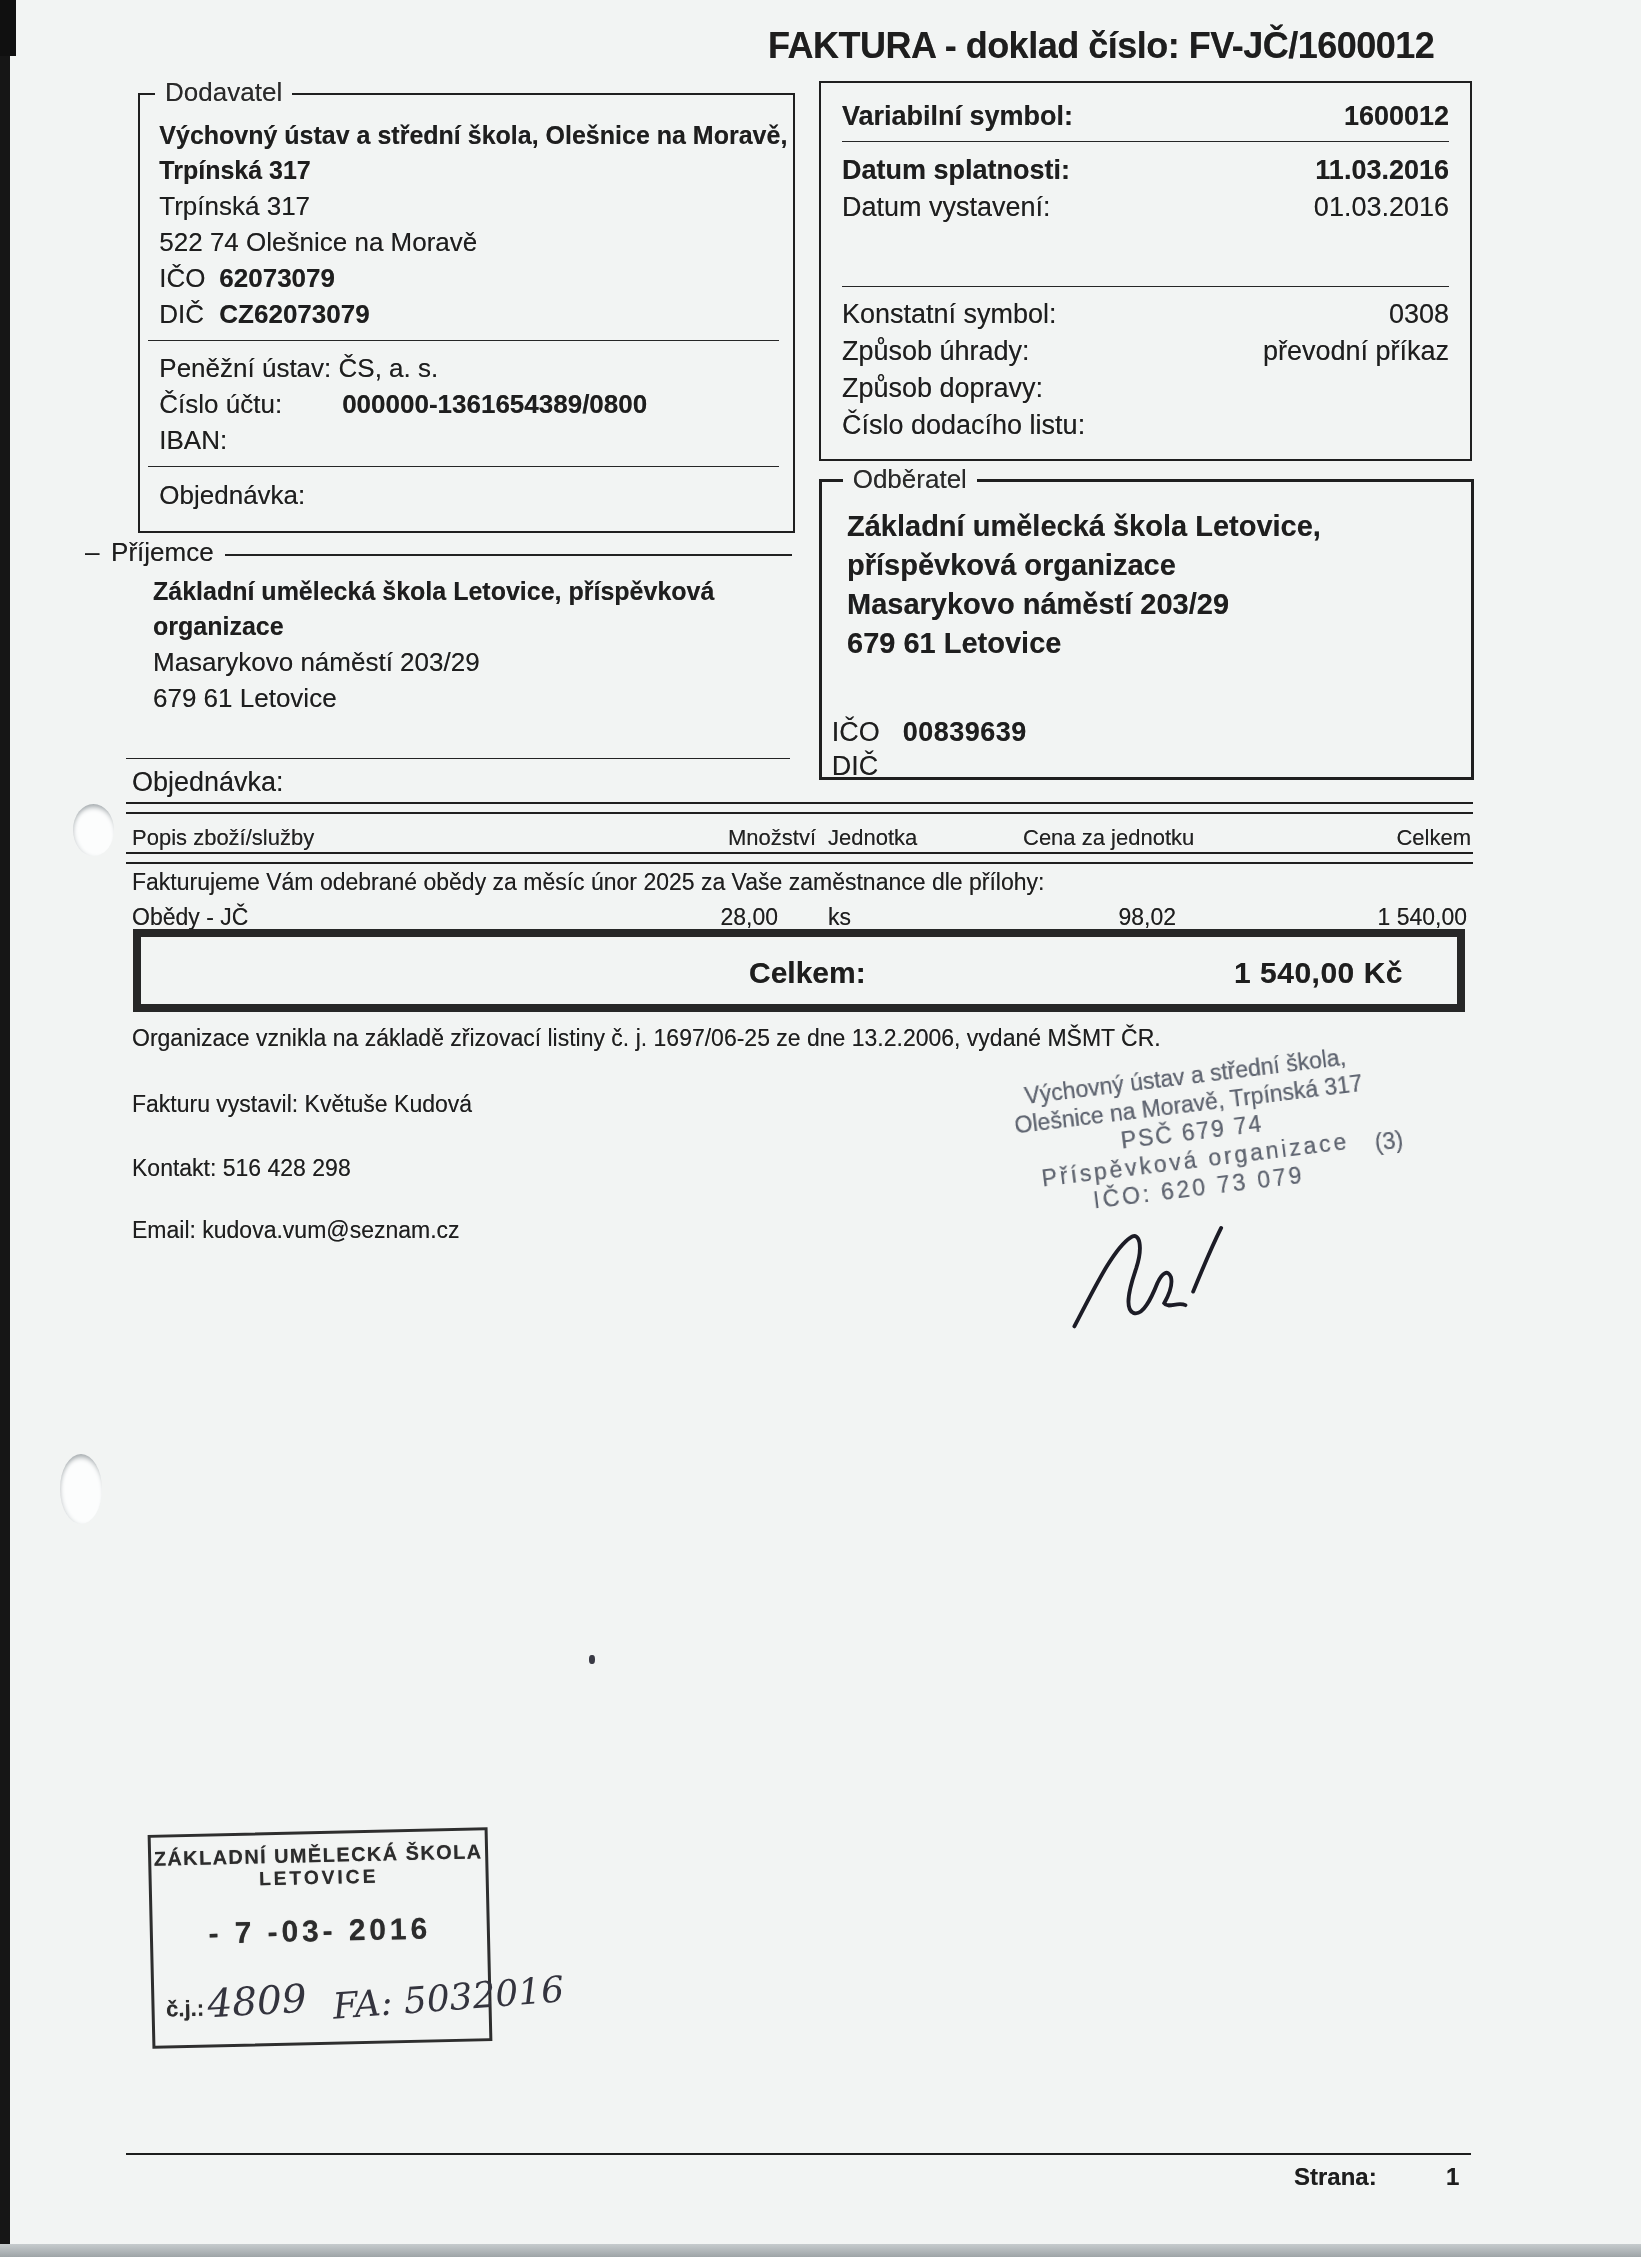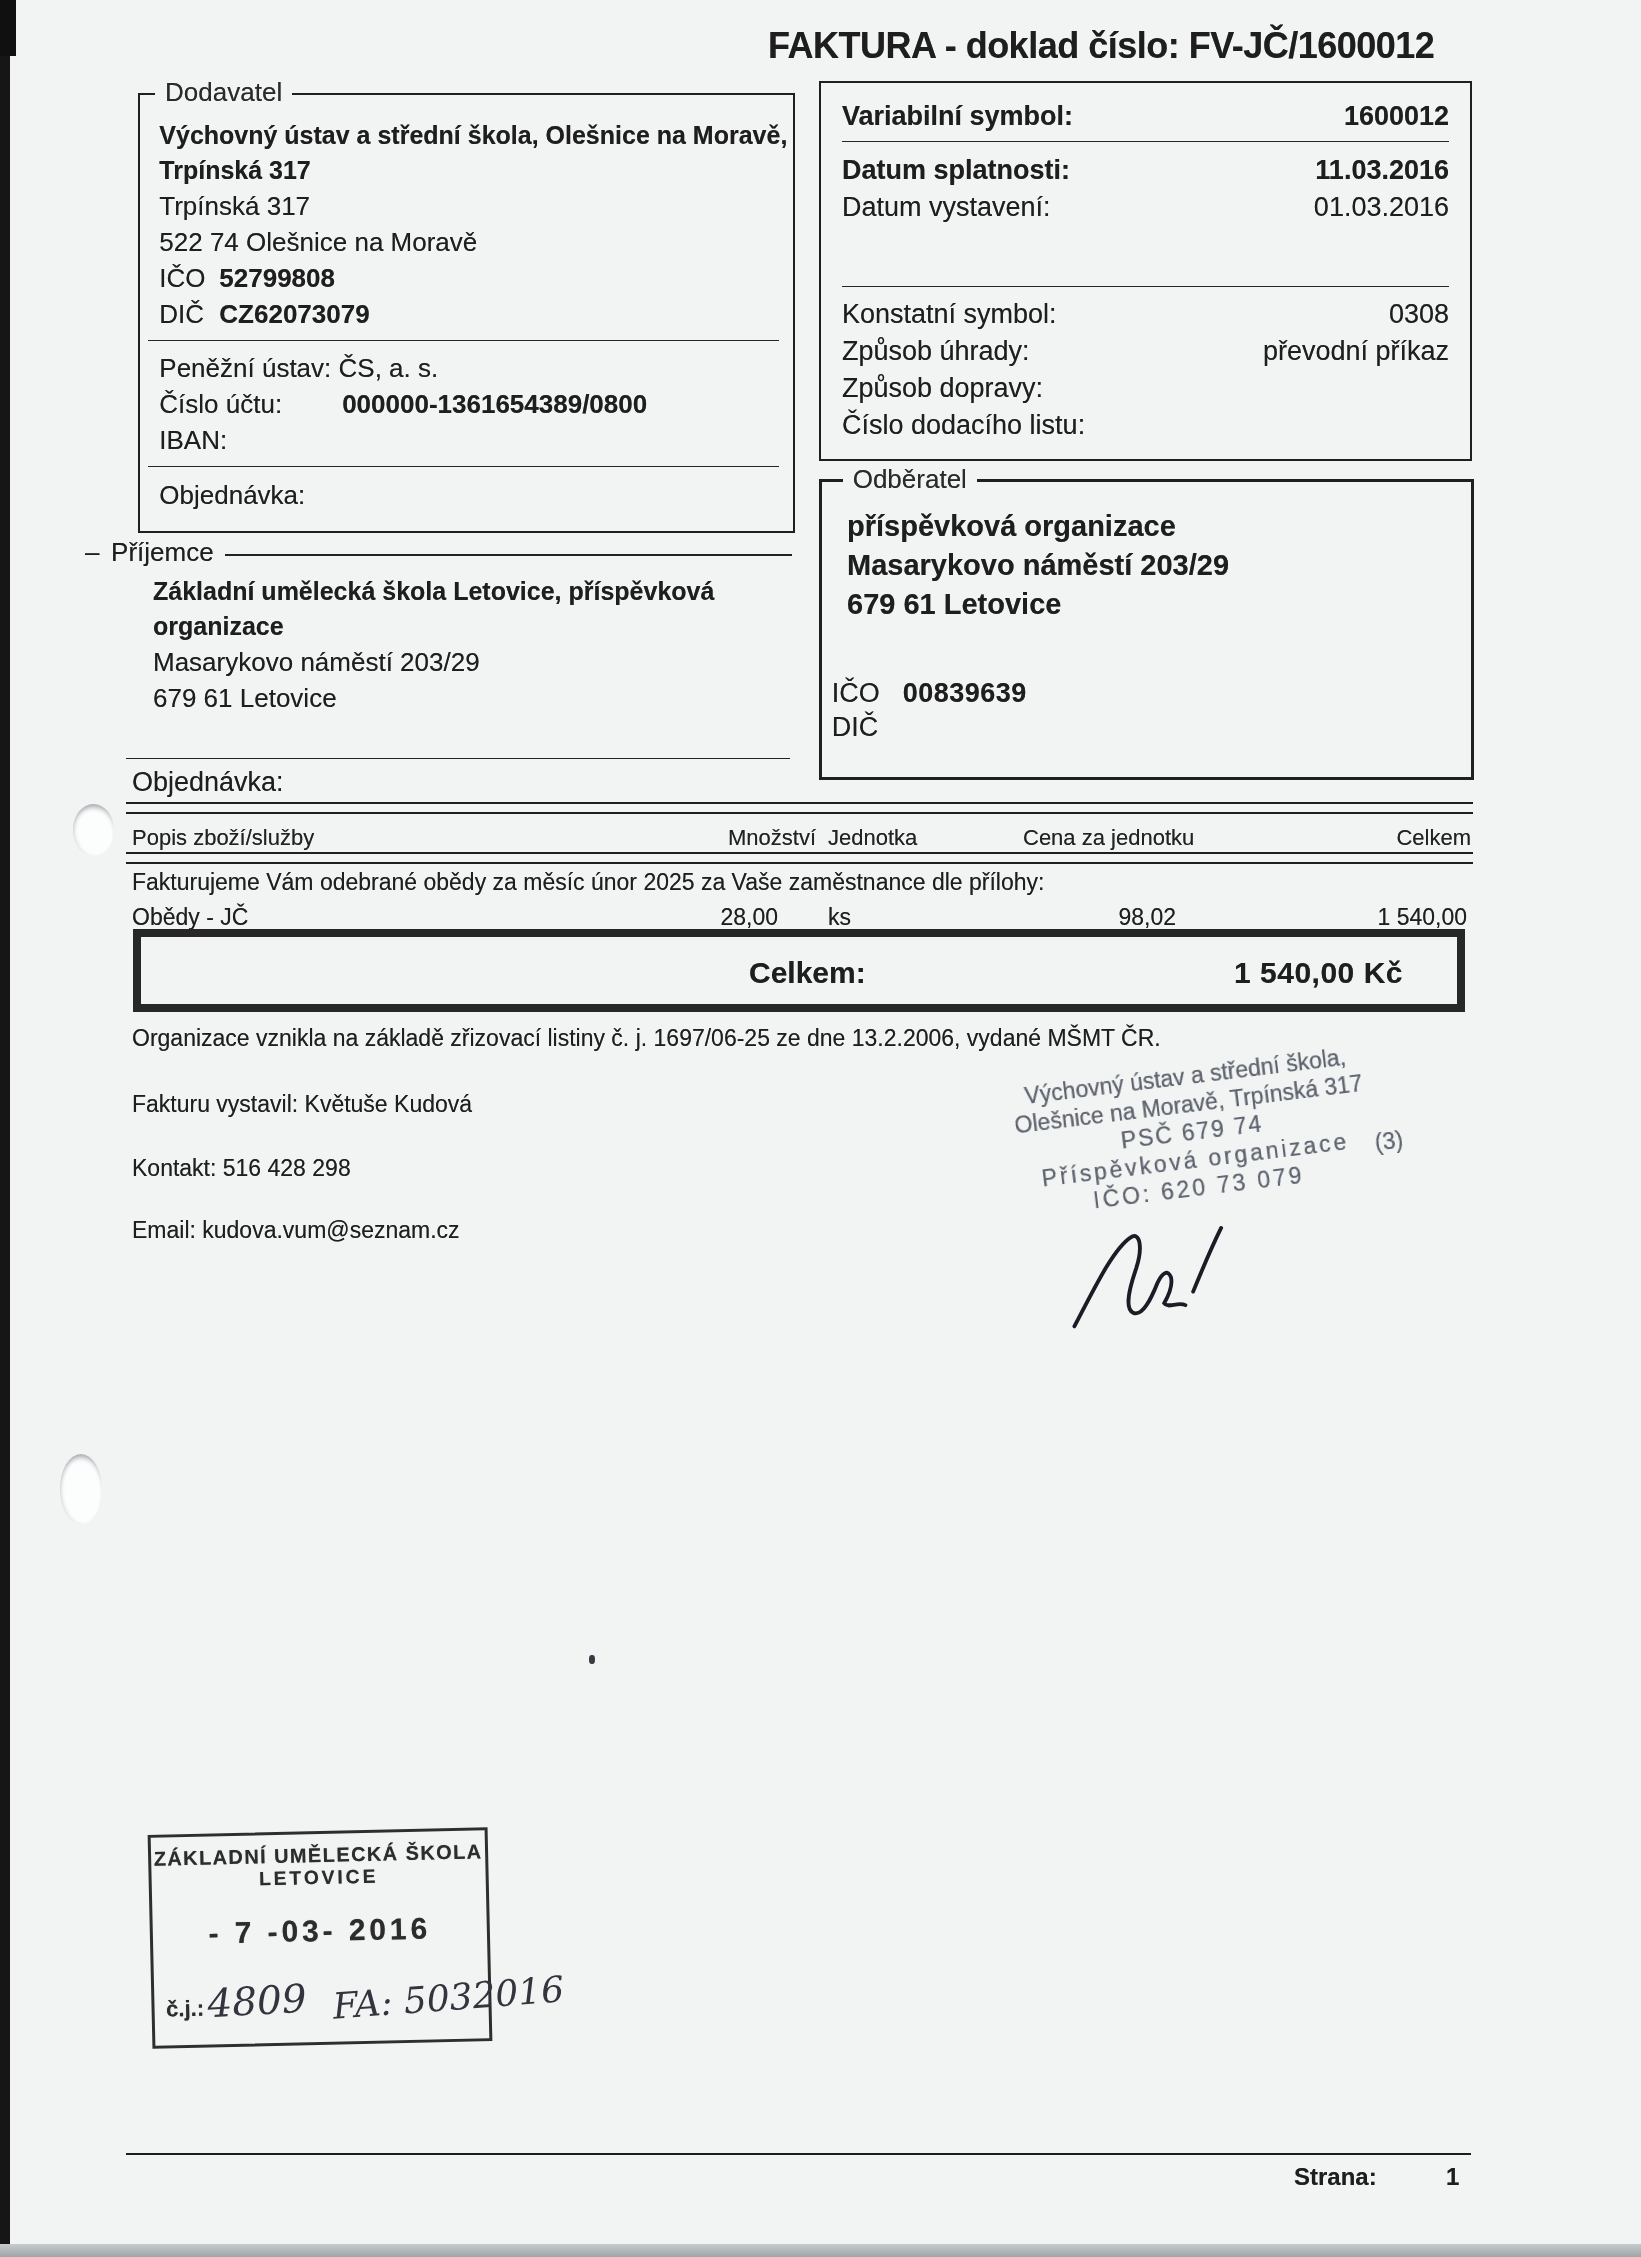--- a/index.html
+++ b/index.html
@@ -112,21 +112,21 @@
 
   <div class="title" data-interactable="false">FAKTURA - doklad číslo: FV-JČ/1600012</div>
 
   <div class="fbox supplier-box" data-interactable="false">
     <span class="legend" data-interactable="false">Dodavatel</span>
     <div class="pad">
       <div class="ln26b" data-interactable="false">Výchovný ústav a střední škola, Olešnice na Moravě,</div>
       <div class="ln26b" data-interactable="false">Trpínská 317</div>
       <div class="ln27" data-interactable="false">Trpínská 317</div>
       <div class="ln27" data-interactable="false">522 74 Olešnice na Moravě</div>
-      <div class="ln27 lbl-val" data-interactable="false"><span class="ico-lbl" data-interactable="false">IČO</span><span class="v" data-interactable="false">52799808</span></div>
+      <div class="ln27 lbl-val" data-interactable="false"><span class="ico-lbl" data-interactable="false">IČO</span><span class="v" data-interactable="false">62073079</span></div>
       <div class="ln27 lbl-val" data-interactable="false"><span class="ico-lbl" data-interactable="false">DIČ</span><span class="v" data-interactable="false">CZ62073079</span></div>
       <div class="sup-div" data-interactable="false"></div>
       <div class="ln27" data-interactable="false"><span data-interactable="false">Peněžní ústav:</span> <span data-interactable="false">ČS, a. s.</span></div>
       <div class="ln27" data-interactable="false"><span data-interactable="false">Číslo účtu:</span><span class="acc-val" data-interactable="false">000000-1361654389/0800</span></div>
       <div class="ln27" data-interactable="false">IBAN:</div>
       <div class="sup-div" data-interactable="false"></div>
       <div class="ln27" data-interactable="false">Objednávka:</div>
     </div>
   </div>
 
@@ -160,20 +160,21 @@
       </div>
       <div class="prow" data-interactable="false">
         <span data-interactable="false">Číslo dodacího listu:</span>
       </div>
     </div>
   </div>
 
   <div class="fbox customer-box" data-interactable="false">
     <span class="legend" data-interactable="false">Odběratel</span>
     <div style="padding-top:25px;">
+      <div class="cust-name" data-interactable="false">Základní umělecká škola Letovice,</div>
       <div class="cust-name" data-interactable="false">příspěvková organizace</div>
       <div class="cust-name" data-interactable="false">Masarykovo náměstí 203/29</div>
       <div class="cust-name" data-interactable="false">679 61 Letovice</div>
       <div class="cust-ids">
         <div class="cust-id" data-interactable="false"><span data-interactable="false">IČO</span><span class="v" data-interactable="false">00839639</span></div>
         <div class="cust-id" data-interactable="false"><span data-interactable="false">DIČ</span></div>
       </div>
     </div>
   </div>
 

